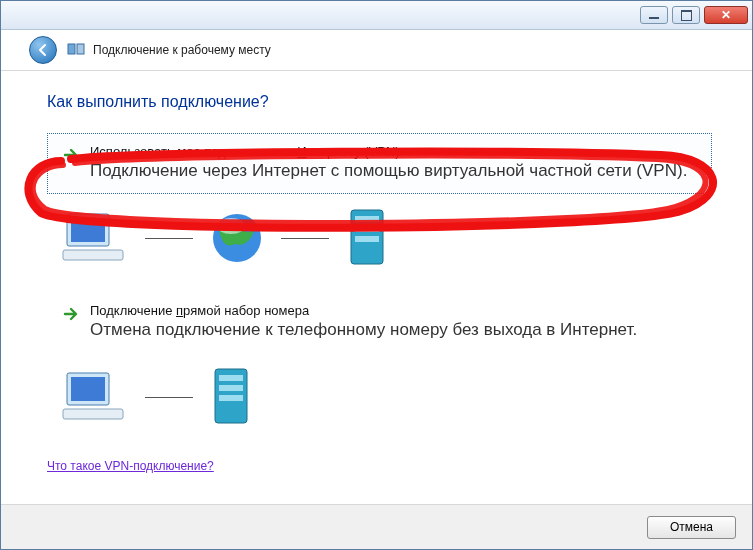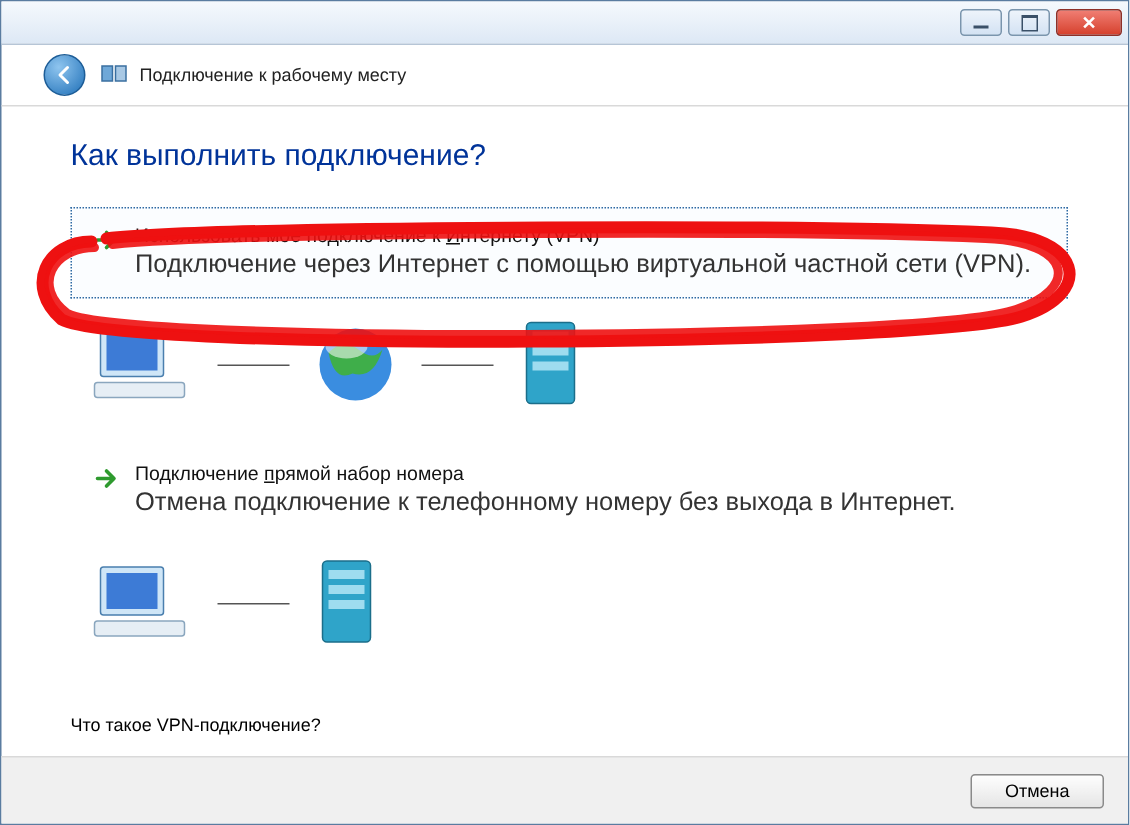--- a/index.html
+++ b/index.html
@@ -14,35 +14,35 @@
   .tb-max span{width:9px;height:8px;border:1px solid #3a5068;border-top-width:2px;display:block}
   .tb-close span{color:#fff;font-weight:bold;font-size:12px;line-height:1}
   
   .header{height:40px;display:flex;align-items:center;padding:0 28px;border-bottom:1px solid #d9d9d9}
   .back-btn{width:26px;height:26px;border-radius:50%;background:radial-gradient(circle at 35% 30%,#8fc5ef,#1e6fb7);border:1px solid #1d5d97;display:flex;align-items:center;justify-content:center;margin-right:10px}
   .back-btn svg{display:block}
   .header-icon{width:18px;height:18px;margin-right:8px}
   .header-title{color:#222;font-size:12px}
   
   .body{padding:22px 40px 12px 46px;position:relative;height:420px;box-sizing:border-box}
-  .question{color:#003399;font-size:20px;margin:0 0 22px 0}
+  .question{color:#003399;font-size:16px;margin:0 0 22px 0}
   
   .option{border:1px dotted #7aa7cf;padding:10px 14px 12px 14px;margin-bottom:8px;position:relative}
   .option.selected{border:1px dotted #2f6aa3;background:#fbfdff}
   .option .opt-row{display:flex;align-items:flex-start;gap:10px}
   .opt-arrow{width:18px;height:18px;flex:0 0 18px;margin-top:2px}
   .opt-texts .title{font-size:13px;color:#111;margin:0}
   .opt-texts .title .ul{text-decoration:underline}
   .opt-texts .desc{font-size:17px;color:#333;margin:2px 0 0 0}
   
   .icon-strip{display:flex;align-items:center;gap:16px;margin:14px 0 24px 12px}
   .icon-dash{width:48px;border-top:1px solid #555}
   .strip-slot{display:flex;align-items:center;justify-content:center}
   
-  .help-link{color:#000000;font-size:12px;cursor:pointer;display:inline-block;margin-top:20px}
+  .help-link{color:#6d28d9;font-size:12px;text-decoration:underline;cursor:pointer;display:inline-block;margin-top:8px}
   
   .footer{position:absolute;left:0;right:0;bottom:0;height:44px;background:#f0f0f0;border-top:1px solid #d9d9d9;display:flex;justify-content:flex-end;align-items:center;padding-right:16px}
   .cancel-btn{min-width:80px;height:23px;border:1px solid #8a8a8a;border-radius:3px;background:linear-gradient(to bottom,#fefefe,#e5e5e5);font-size:12px;padding:0 22px;cursor:pointer}
   
   .red-annot{position:absolute;left:20px;top:80px;width:700px;height:80px;pointer-events:none}
   .red-annot svg{width:100%;height:100%;overflow:visible}
 </style>
 </head>
 <body>
 

